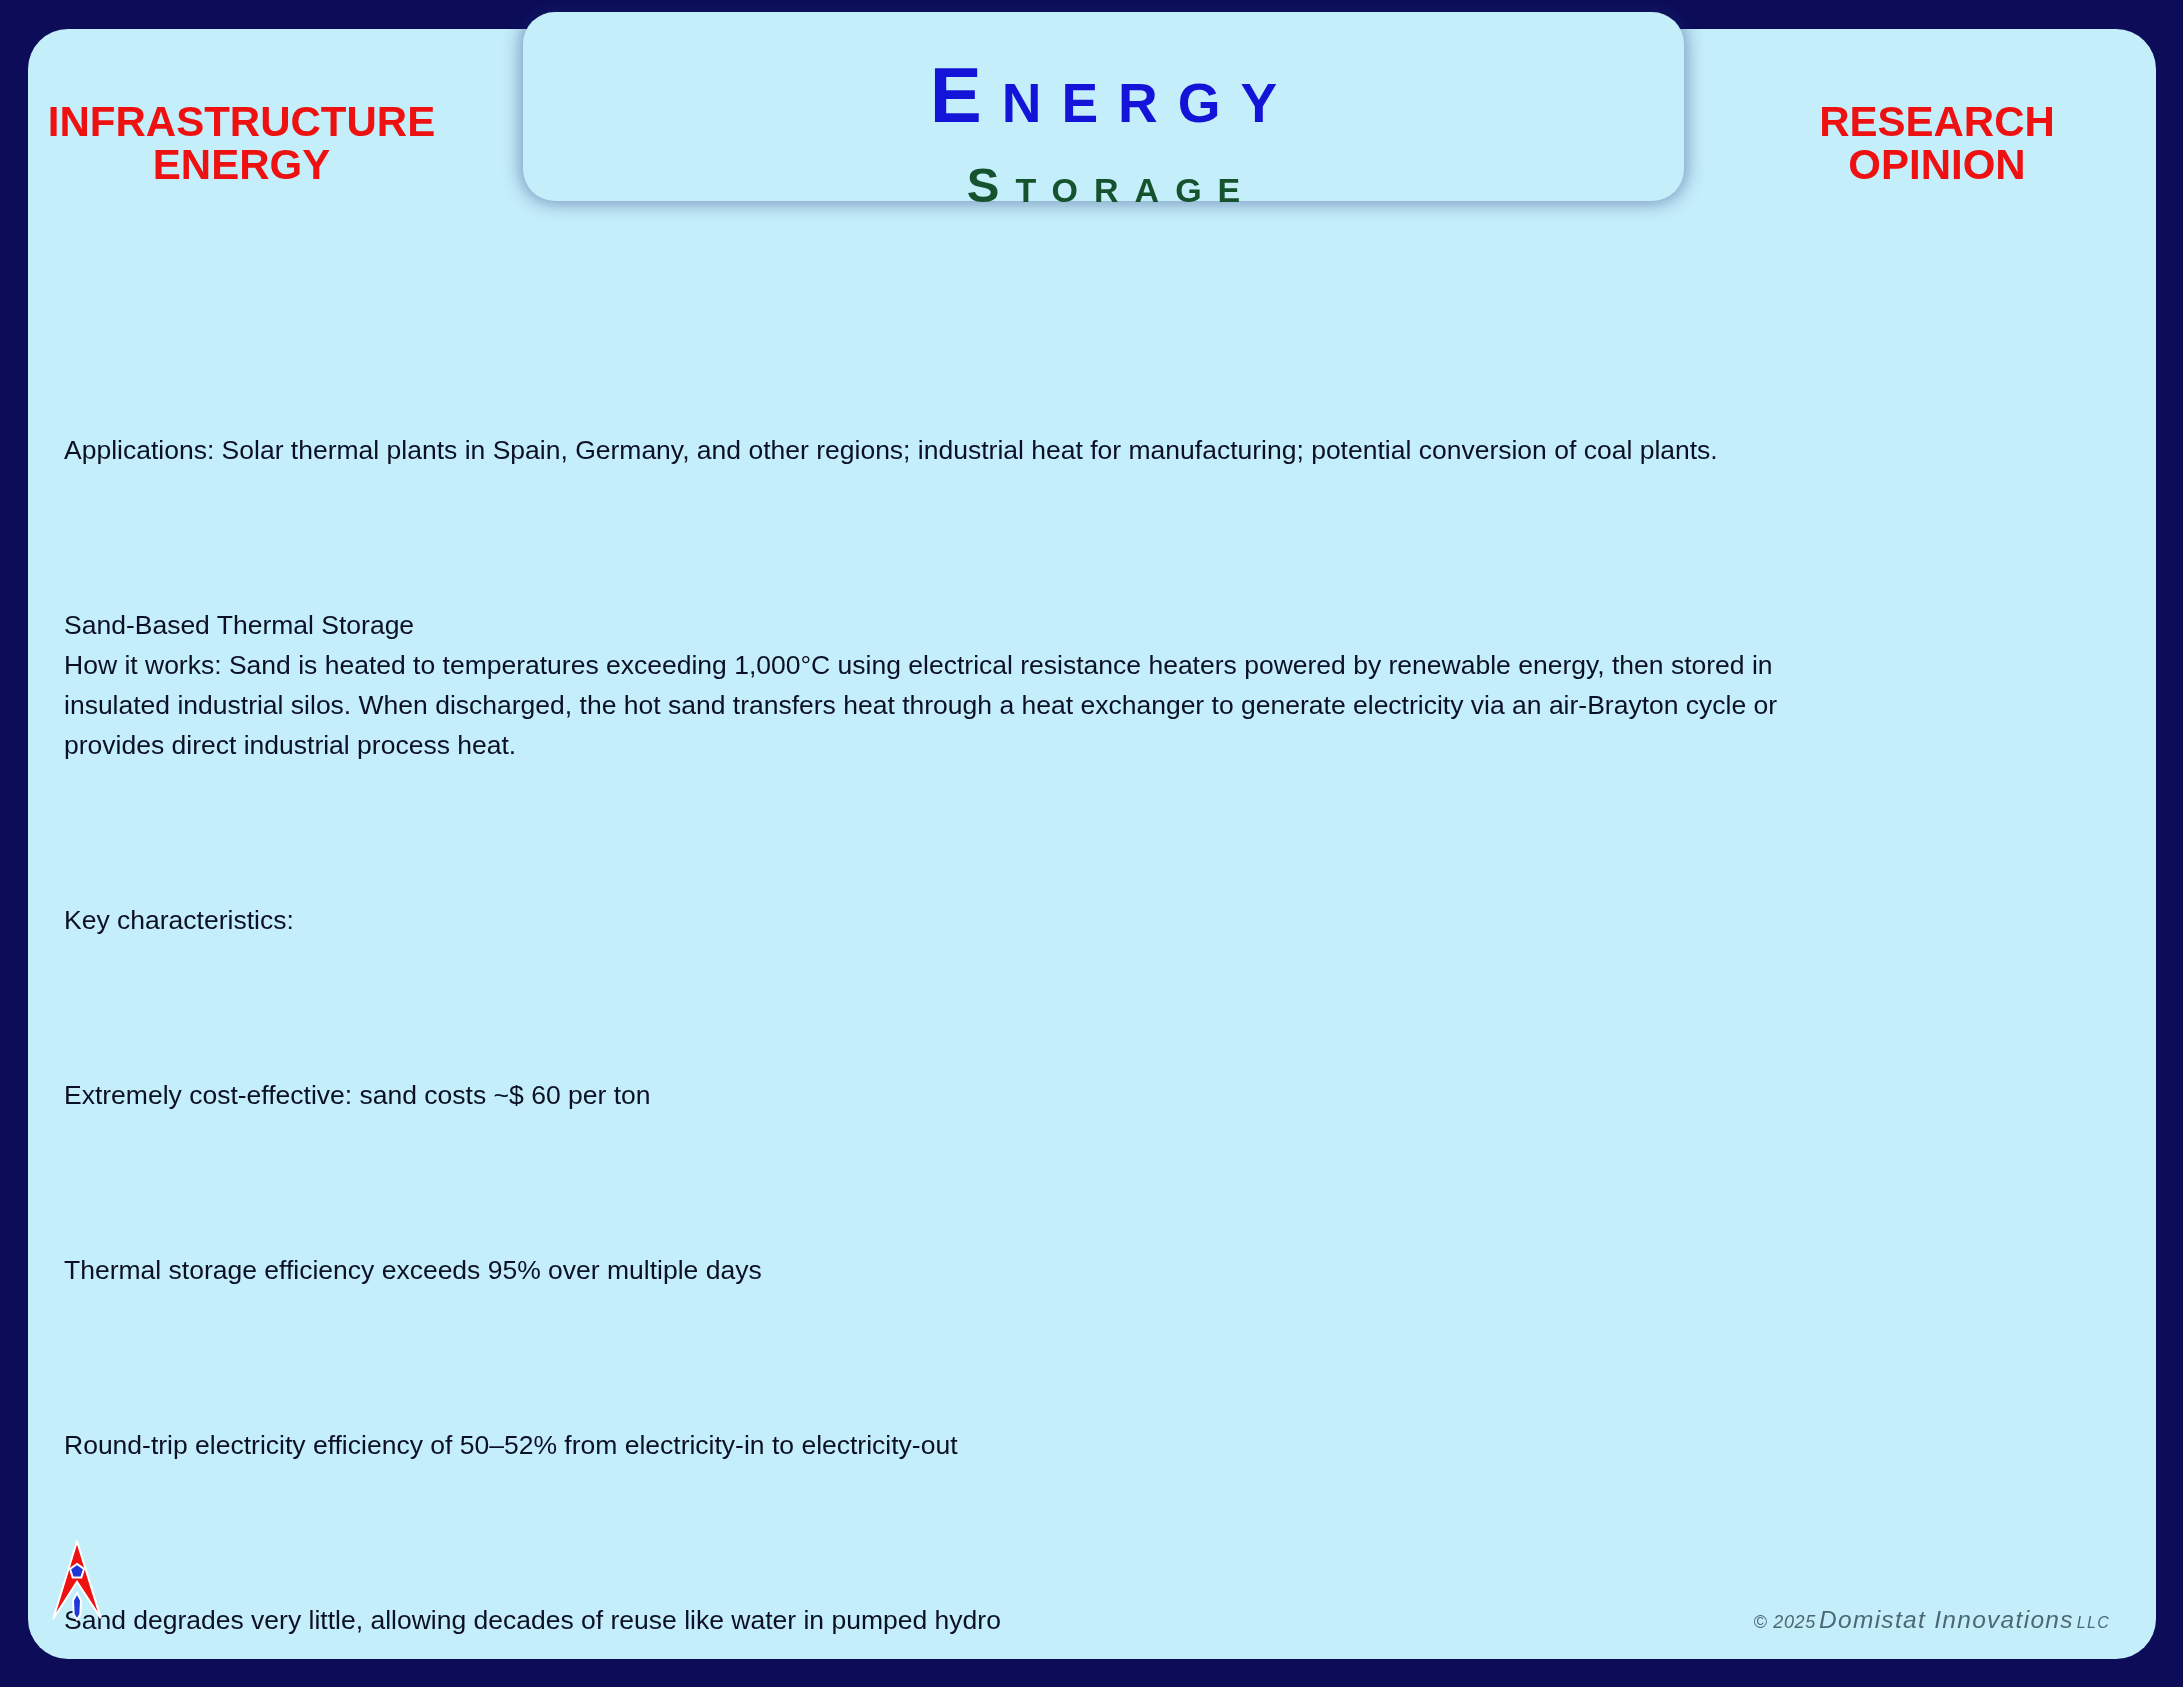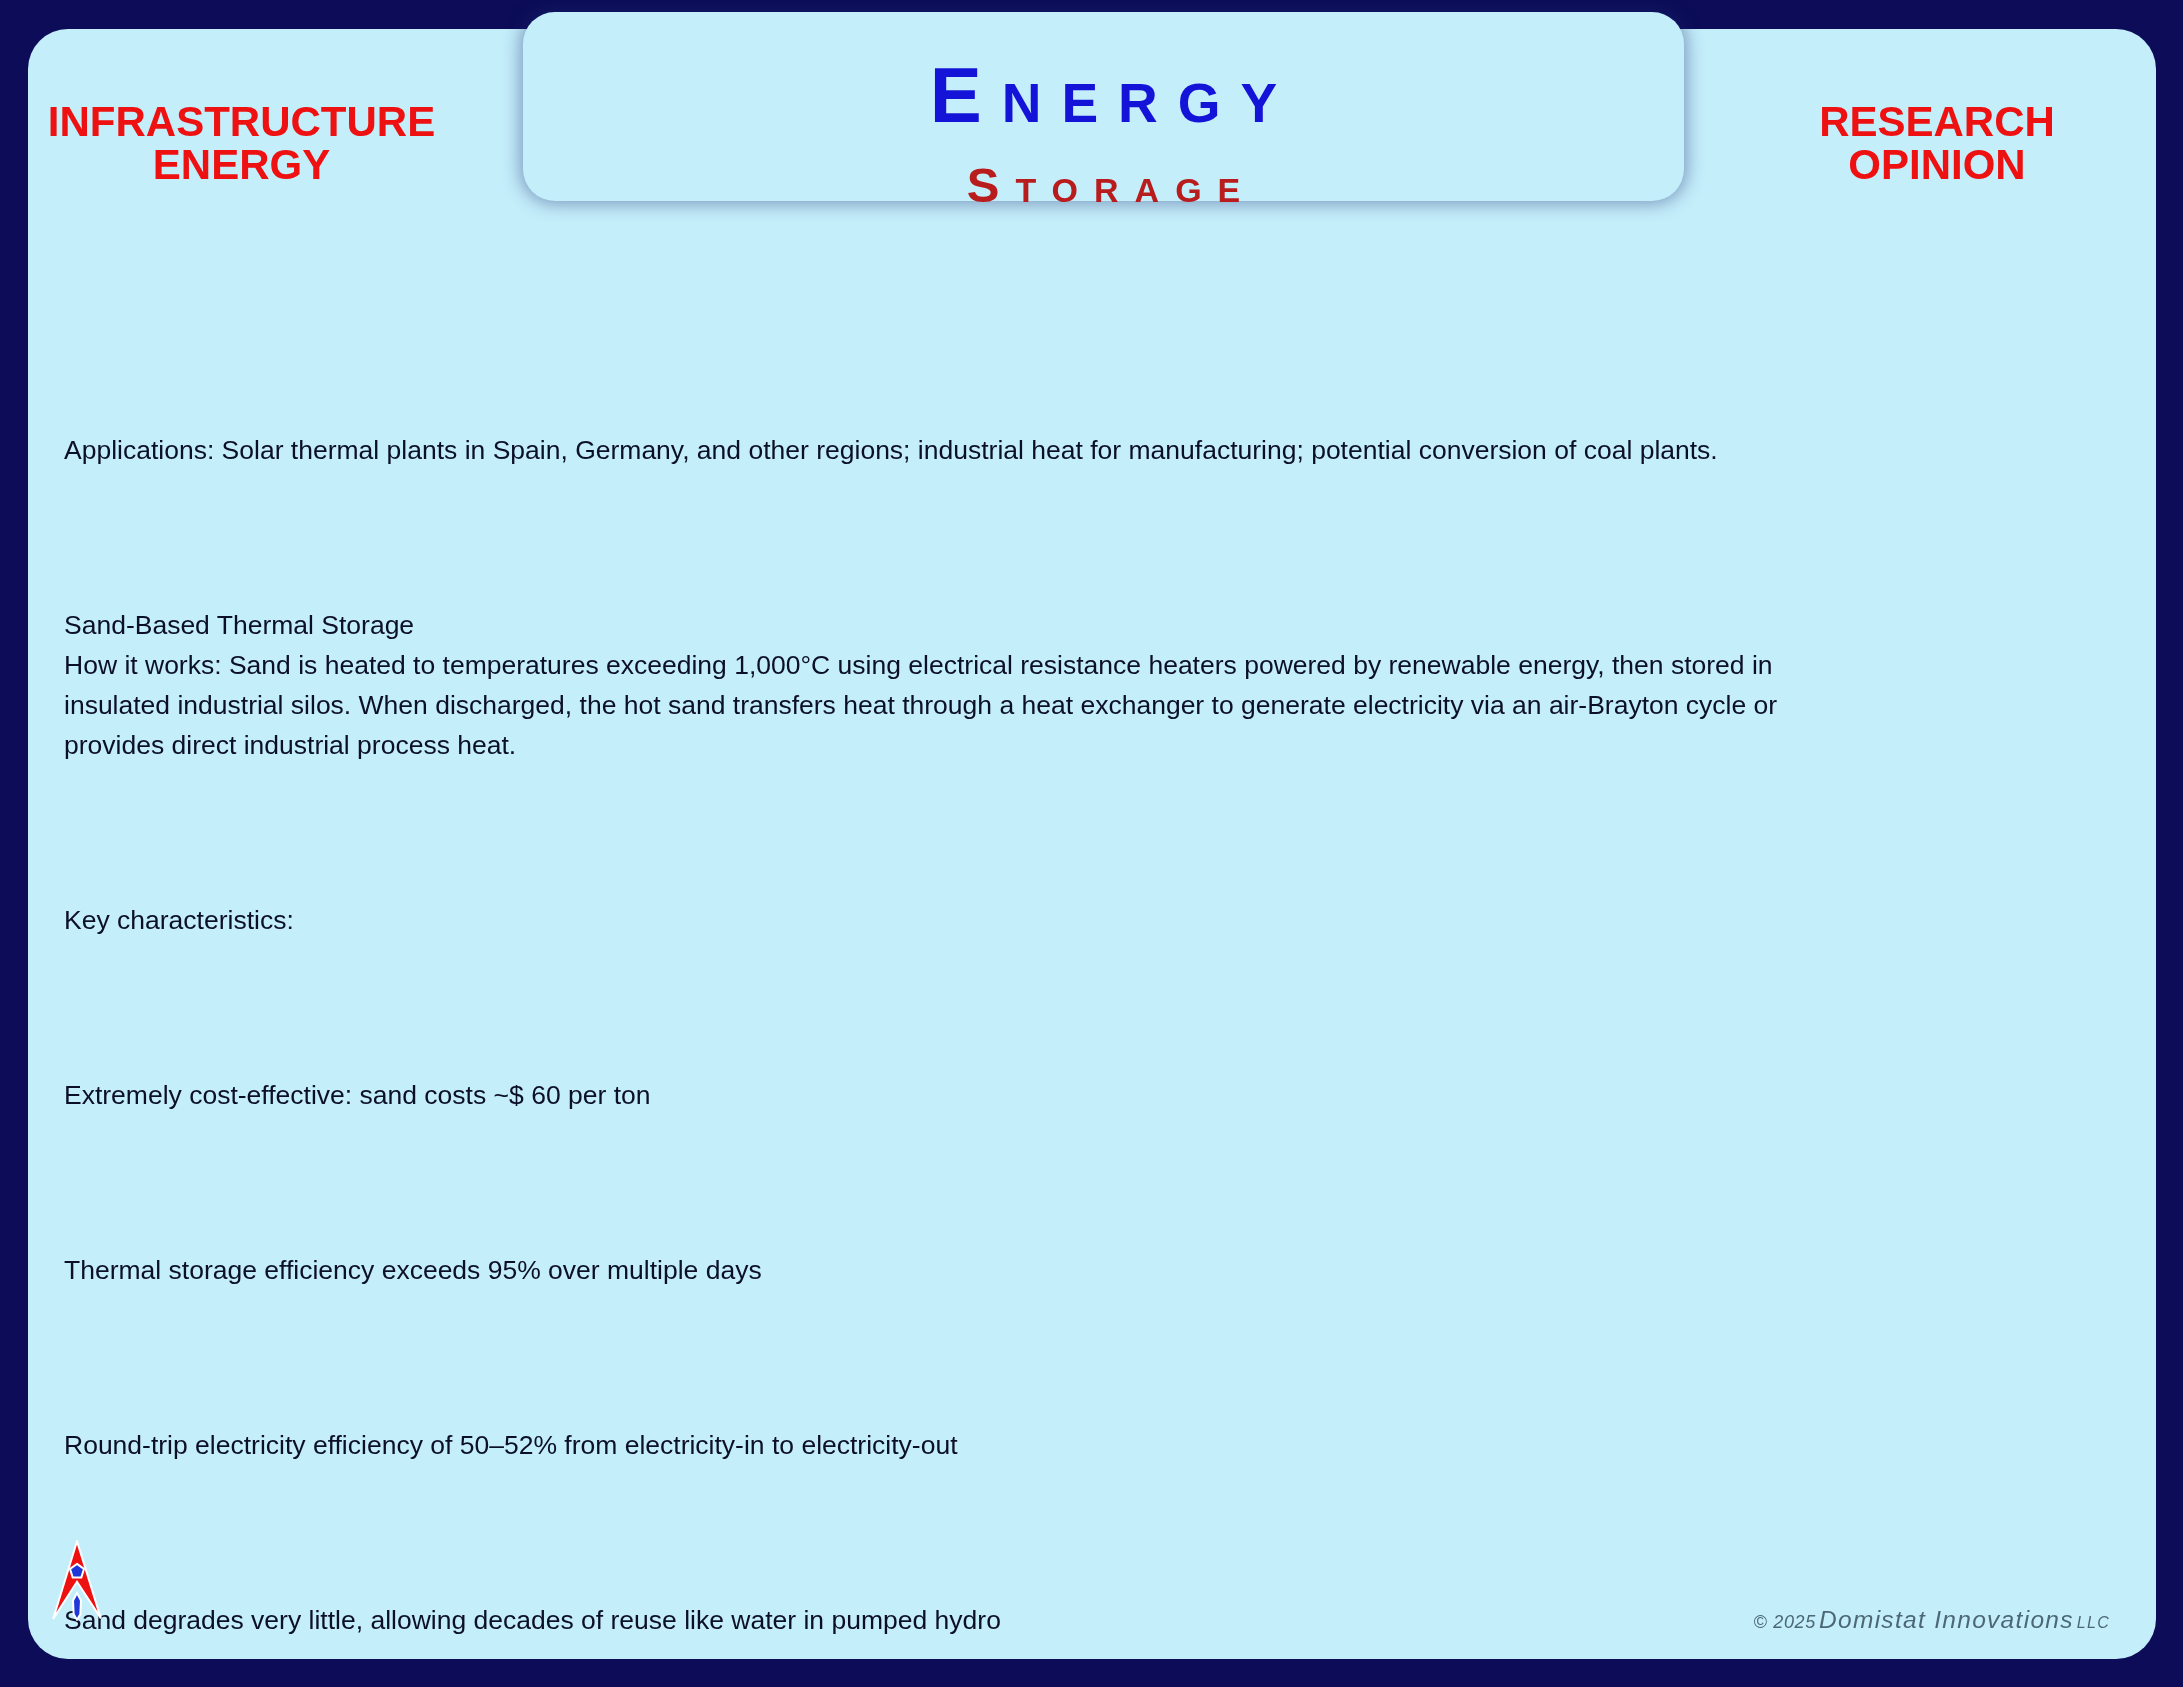--- a/index.html
+++ b/index.html
@@ -48,21 +48,21 @@
     color: #1414d8;
   }
   .title-sub {
     margin: 26.5px 0 0 0;
     font-size: 49px;
     line-height: 49px;
     font-weight: bold;
     font-variant: small-caps;
     letter-spacing: 16px;
     padding-left: 16px;
-    color: #b91c1c;
+    color: #14532d;
   }
 
   
   .side-label {
     position: absolute;
     top: 101px;
     z-index: 3;
     text-align: center;
     color: #ee1111;
     font-weight: bold;

